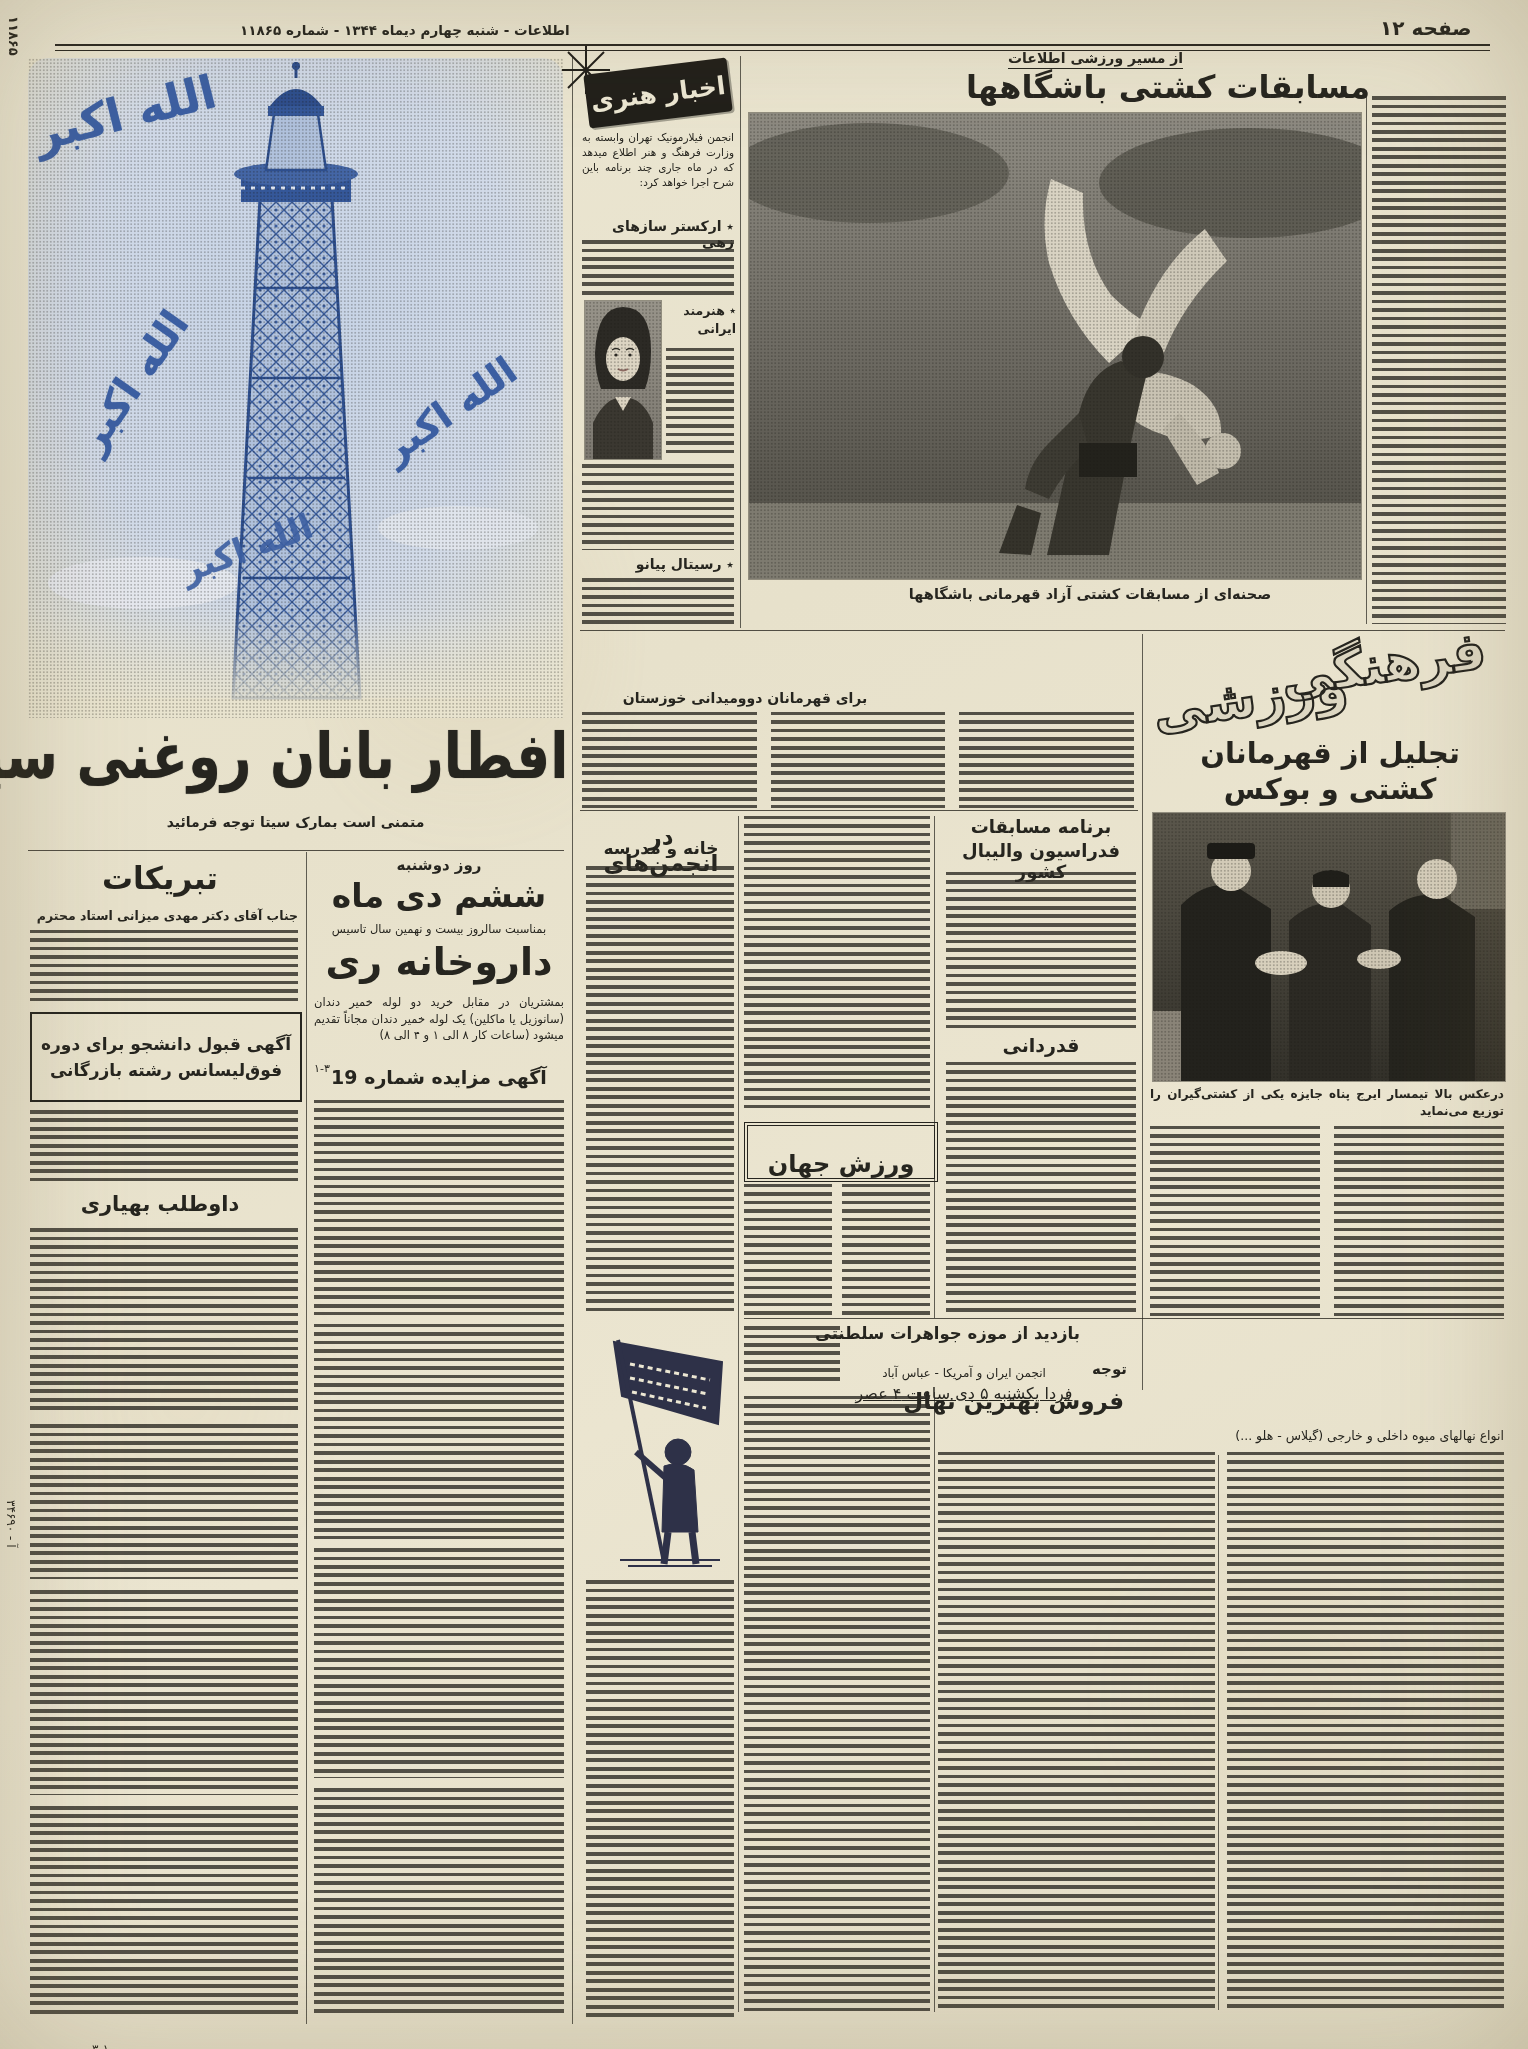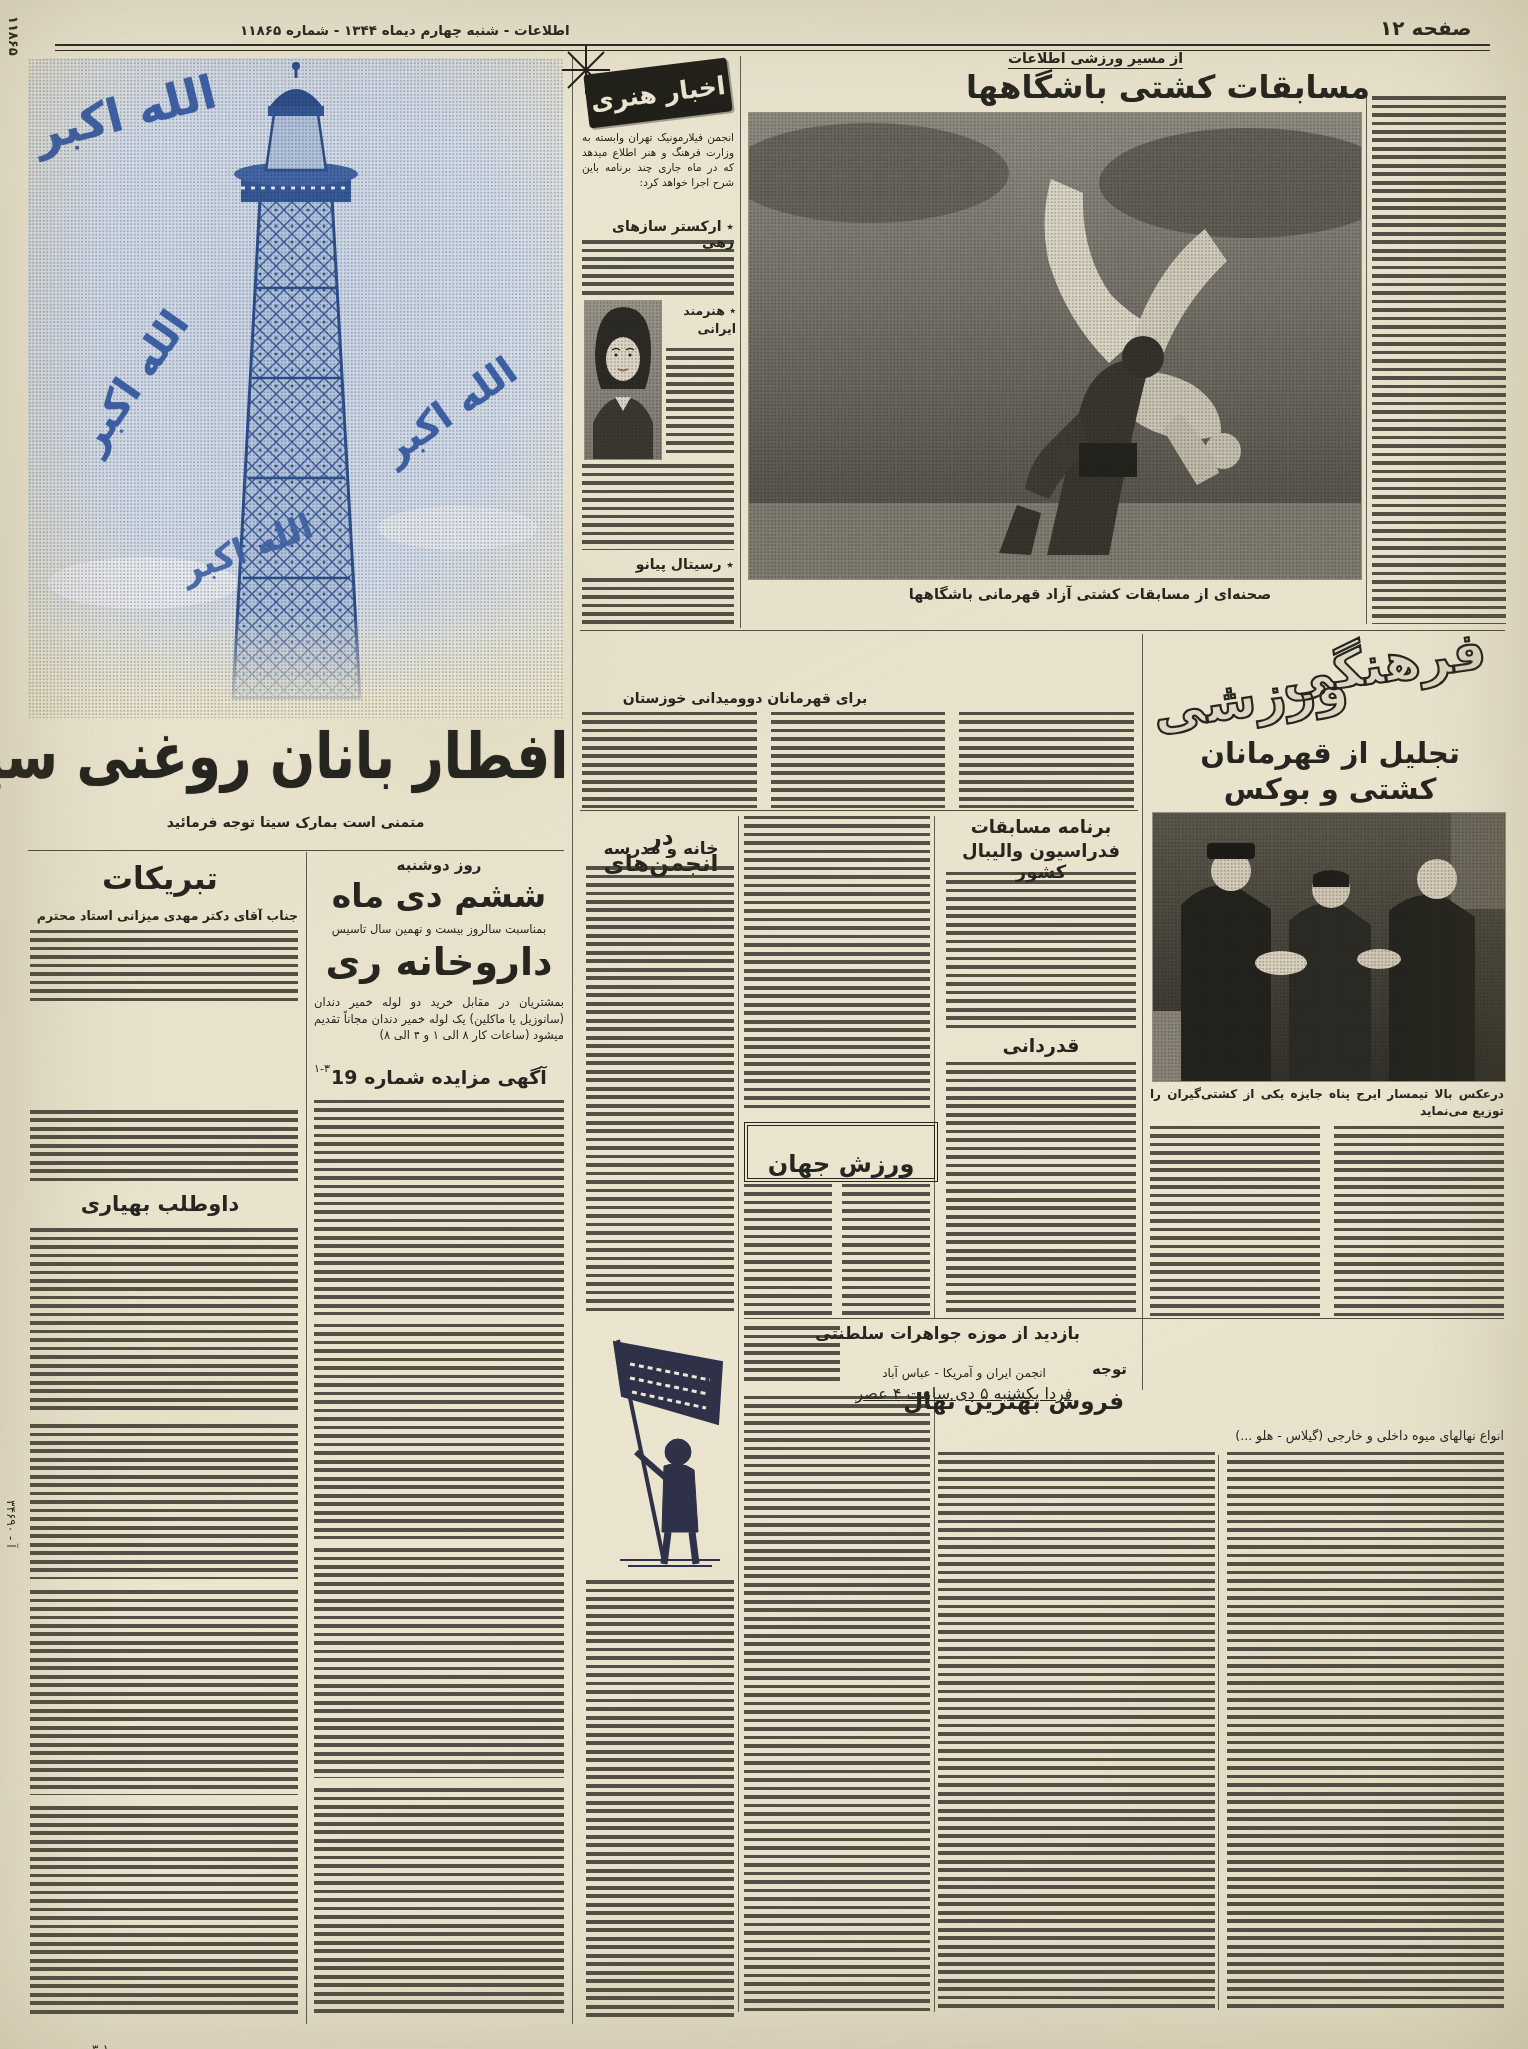--- a/index.html
+++ b/index.html
@@ -109,20 +109,24 @@
     <span class="abs calli nw" style="left:150px;top:470px;font-size:34px;transform:rotate(-20deg);opacity:.9;">الله اکبر</span>
     <span class="abs calli nw" style="left:345px;top:330px;font-size:38px;transform:rotate(-35deg);">الله اکبر</span>
     <div class="abs b c nw" style="left:0;top:668px;width:535px;font-size:52px;transform:scale(1.02,1.22);text-shadow:0 0 1px rgba(0,0,0,.45);">افطار بانان روغنی سیتا</div>
     <div class="abs b c" style="left:0;top:756px;width:535px;font-size:14px;">متمنی است بمارک سیتا توجه فرمائید</div>
   </div>
 
   <div class="abs b c" style="left:60px;top:860px;width:200px;font-size:31px;letter-spacing:3px;">تبریکات</div>
   <div class="abs b" style="left:30px;top:908px;width:268px;font-size:12.5px;">جناب آقای دکتر مهدی میزانی استاد محترم</div>
   <div class="abs sim" style="left:30px;top:930px;width:268px;height:76px;"></div>
 
+  <div class="abs" style="left:30px;top:1012px;width:268px;height:86px;border:2.5px solid #26251f;display:flex;flex-direction:column;align-items:center;justify-content:center;gap:6px;">
+    <span class="b c" style="font-size:17px;">آگهی قبول دانشجو برای دوره</span>
+    <span class="b c" style="font-size:17px;">فوق‌لیسانس رشته بازرگانی</span>
+  </div>
   <div class="abs sim" style="left:30px;top:1110px;width:268px;height:74px;"></div>
 
   <div class="abs b c" style="left:75px;top:1192px;width:170px;font-size:21px;">داوطلب بهیاری</div>
   <div class="abs sim" style="left:30px;top:1228px;width:268px;height:185px;"></div>
   <div class="abs sim" style="left:30px;top:1424px;width:268px;height:155px;"></div>
   <div class="abs sim" style="left:30px;top:1590px;width:268px;height:205px;"></div>
   <div class="abs sim" style="left:30px;top:1806px;width:268px;height:212px;"></div>
 
   <div class="abs vtext" style="left:4px;top:1500px;font-size:12px;">آ - ۳۴۶۹۰</div>
   <div class="abs" style="left:92px;top:2018px;font-size:12px;margin-top:24px;">۳-۱</div>

